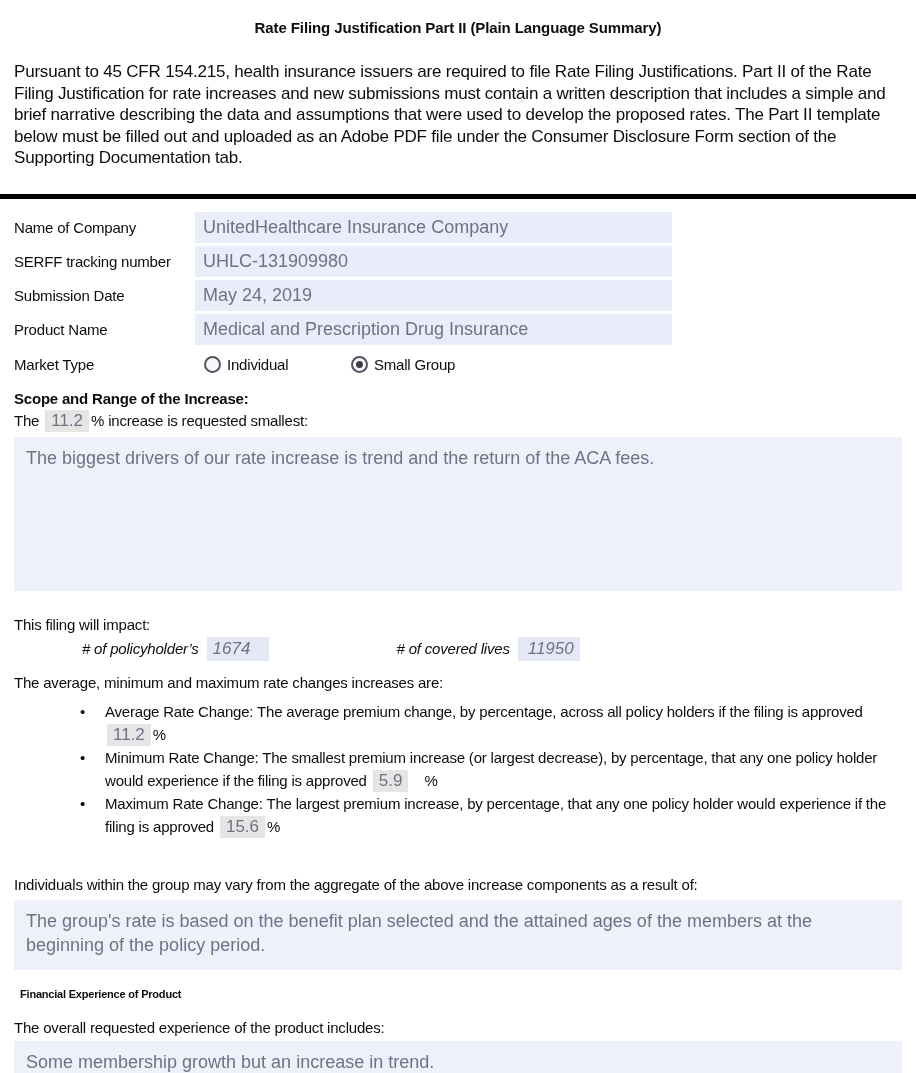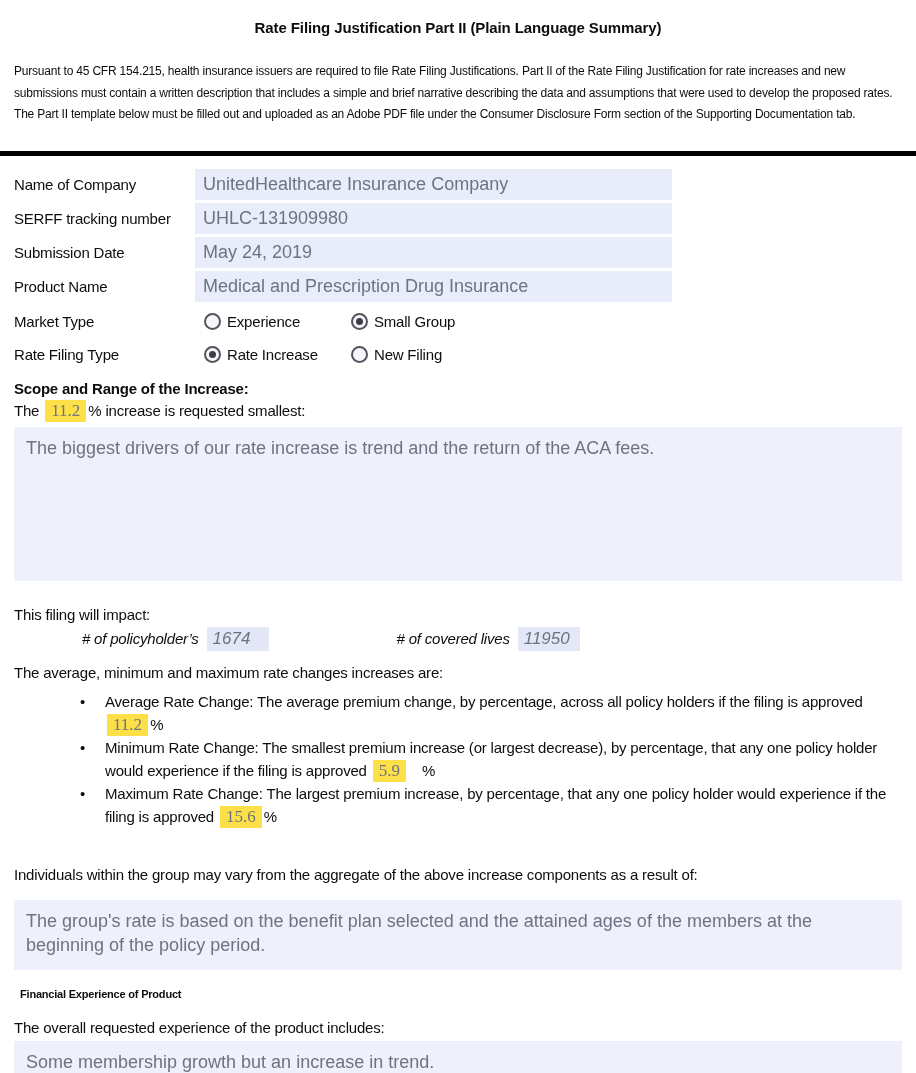--- a/index.html
+++ b/index.html
@@ -18,21 +18,21 @@
 
   .page-title {
     padding-top: 19px;
     text-align: center;
     font-size: 15px;
     font-weight: bold;
     letter-spacing: -0.1px;
   }
   .intro {
     margin-top: 25px;
-    font-size: 12px;
+    font-size: 17px;
     line-height: 21.5px;
   }
   .rule {
     margin-top: 25px;
     height: 5px;
     background: #000000;
     width: 916px;
     margin-left: -14px;
   }
 
@@ -95,51 +95,50 @@
     margin-top: 9px;
     font-size: 15px;
     font-weight: bold;
   }
   .scope-line {
     margin-top: 3px;
     font-size: 15px;
   }
   .chip {
     display: inline-block;
-    background: #fde047;
+    background: #e5e5e5;
     color: #6e7383;
     font-size: 17px;
     letter-spacing: 0;
     padding: 1px 6px;
     margin: 0 2px;
     line-height: 20px;
-    font-family: Liberation Serif, serif;
   }
   .textarea {
     background: #eef1fb;
     color: #6e7383;
     font-size: 18px;
     letter-spacing: 0;
     padding: 9px 12px;
     line-height: 24px;
   }
   .textarea-reason { margin-top: 5px; height: 154px; width: 888px; }
-  .textarea-variance { margin-top: 17px; height: 70px; width: 888px; }
+  .textarea-variance { margin-top: 7px; height: 70px; width: 888px; }
   .textarea-financial { margin-top: 5px; height: 60px; width: 888px; }
 
   .impact-heading { margin-top: 25px; font-size: 15px; }
   .impact-row {
     margin-top: 4px;
     padding-left: 68px;
     display: flex;
     align-items: center;
     font-size: 15px;
   }
   .impact-group { display: flex; align-items: center; font-style: italic; }
-  .impact-group + .impact-group { margin-left: 128px; }
+  .impact-group + .impact-group { margin-left: 128px; text-align: right; }
   .impact-value {
     margin-left: 8px;
     min-width: 62px;
     background: #e4e8f6;
     color: #6e7383;
     font-size: 17px;
     letter-spacing: 0;
     padding: 2px 6px;
   }
 
@@ -203,48 +202,31 @@
         <div class="field-box">Medical and Prescription Drug Insurance</div>
       </div>
 
       <div class="form-row radio-row">
         <div class="form-label">Market Type</div>
         <div class="radio-group">
           <div class="radio-option" data-selected="false">
             <span class="radio">
                 <span class="dot"></span>
               </span>
-            <span class="radio-label">Experience</span>
+            <span class="radio-label">Individual</span>
           </div>
           <div class="radio-option" data-selected="true">
             <span class="radio">
                 <span class="dot"></span>
               </span>
             <span class="radio-label">Small Group</span>
           </div>
         </div>
       </div>
 
-      <div class="form-row radio-row">
-        <div class="form-label">Rate Filing Type</div>
-        <div class="radio-group">
-          <div class="radio-option" data-selected="true">
-            <span class="radio">
-                <span class="dot"></span>
-              </span>
-            <span class="radio-label">Rate Increase</span>
-          </div>
-          <div class="radio-option" data-selected="false">
-            <span class="radio">
-                <span class="dot"></span>
-              </span>
-            <span class="radio-label">New Filing</span>
-          </div>
-        </div>
-      </div>
     </div>
 
     <div class="section-heading">Scope and Range of the Increase:</div>
     <div class="scope-line">
       <span>The</span>
       <span class="chip">11.2</span><span>% increase is requested smallest:</span>
     </div>
     <div class="textarea textarea-reason">The biggest drivers of our rate increase is trend and the return of the ACA fees.</div>
 
     <div class="impact-heading">This filing will impact:</div>

